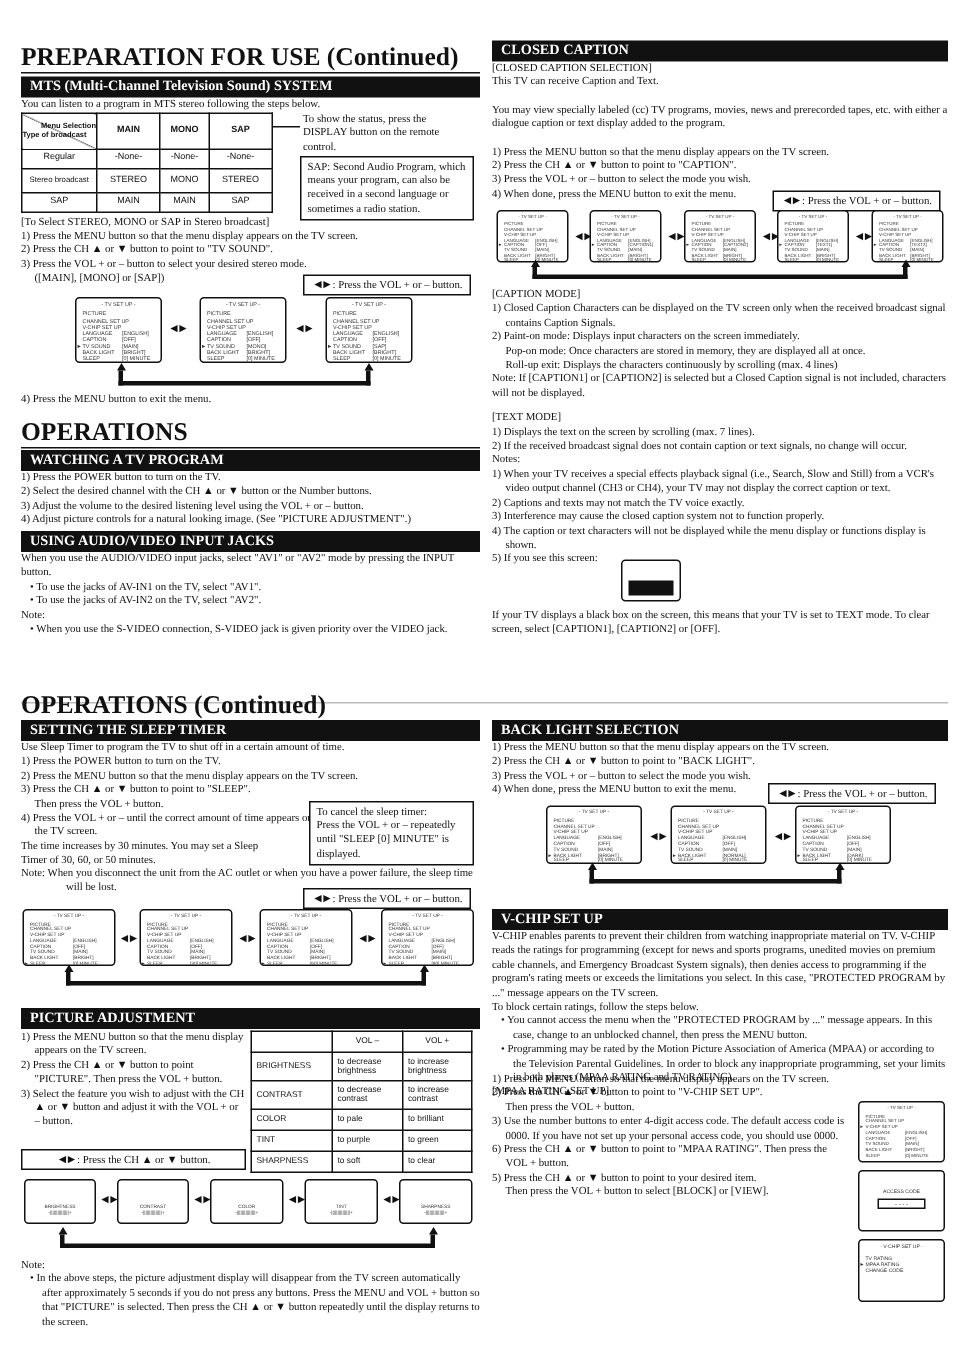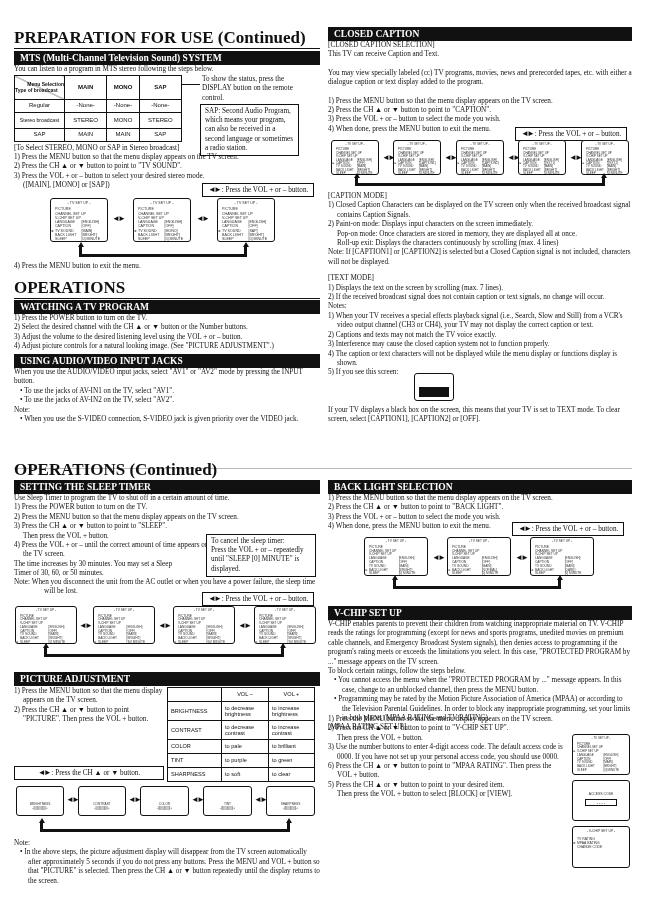--- a/index.html
+++ b/index.html
@@ -59,21 +59,21 @@
   <tr>
         <td>SAP</td>
         <td>MAIN</td>
         <td>MAIN</td>
         <td>SAP</td>
       </tr>
 </tbody>
   </table>
 <div class="abs" style="left:182px;top:84px;width:18px;border-top:1px solid #111"></div>
 <div class="abs p" style="left:202px;top:75px;width:112px">To show the status, press the DISPLAY button on the remote control.</div>
-<div class="abs box" style="left:200px;top:104px;width:99px">
+<div class="abs box" style="left:200px;top:104px;width:116px">
   <span class="bold">SAP:</span><span> Second Audio Program, which means your program, can also be received in a second language or sometimes a radio station.</span>
 </div>
 
 <div class="abs p bold" style="left:14px;top:144px;width:306px">[To Select STEREO, MONO or SAP in Stereo broadcast]</div>
 <div class="abs p" style="left:14px;top:153px;width:306px">
   <div>1) Press the MENU button so that the menu display appears on the TV screen.</div>
   <div>2) Press the CH ▲ or ▼ button to point to "TV SOUND".</div>
   <div>3) Press the VOL + or – button to select your desired stereo mode.</div>
   <div class="ind2">([MAIN], [MONO] or [SAP])</div>
 </div>
@@ -488,20 +488,21 @@
 </div>
 <div class="abs loop" style="left:44px;top:648px;width:240px;height:9px">
     <div class="arrowup" style="left:-4.5px"></div>
     <div class="arrowup" style="right:-4.5px"></div>
   </div>
 
 <div class="abs bar" style="left:14px;top:672px;width:306px">PICTURE ADJUSTMENT</div>
 <div class="abs p" style="left:14px;top:687px;width:150px">
   <div class="ind">1) Press the MENU button so that the menu display appears on the TV screen.</div>
   <div class="ind">2) Press the CH ▲ or ▼ button to point "PICTURE". Then press the VOL + button.</div>
+  <div class="ind">3) Select the feature you wish to adjust with the CH ▲ or ▼ button and adjust it with the VOL + or – button.</div>
 </div>
 <div class="abs vbox" style="left:14px;top:766px;width:150px;text-align:center"><span class="dbl">◄►</span> <span>: Press the CH ▲ or ▼ button.</span></div>
 
 <table class="abs pa" style="left:167px;top:687px;width:148px">
   <tbody>
       <tr>
         <td style="width:54px"></td>
         <td style="text-align:center">VOL –</td>
         <td style="text-align:center">VOL +</td>
       </tr>

